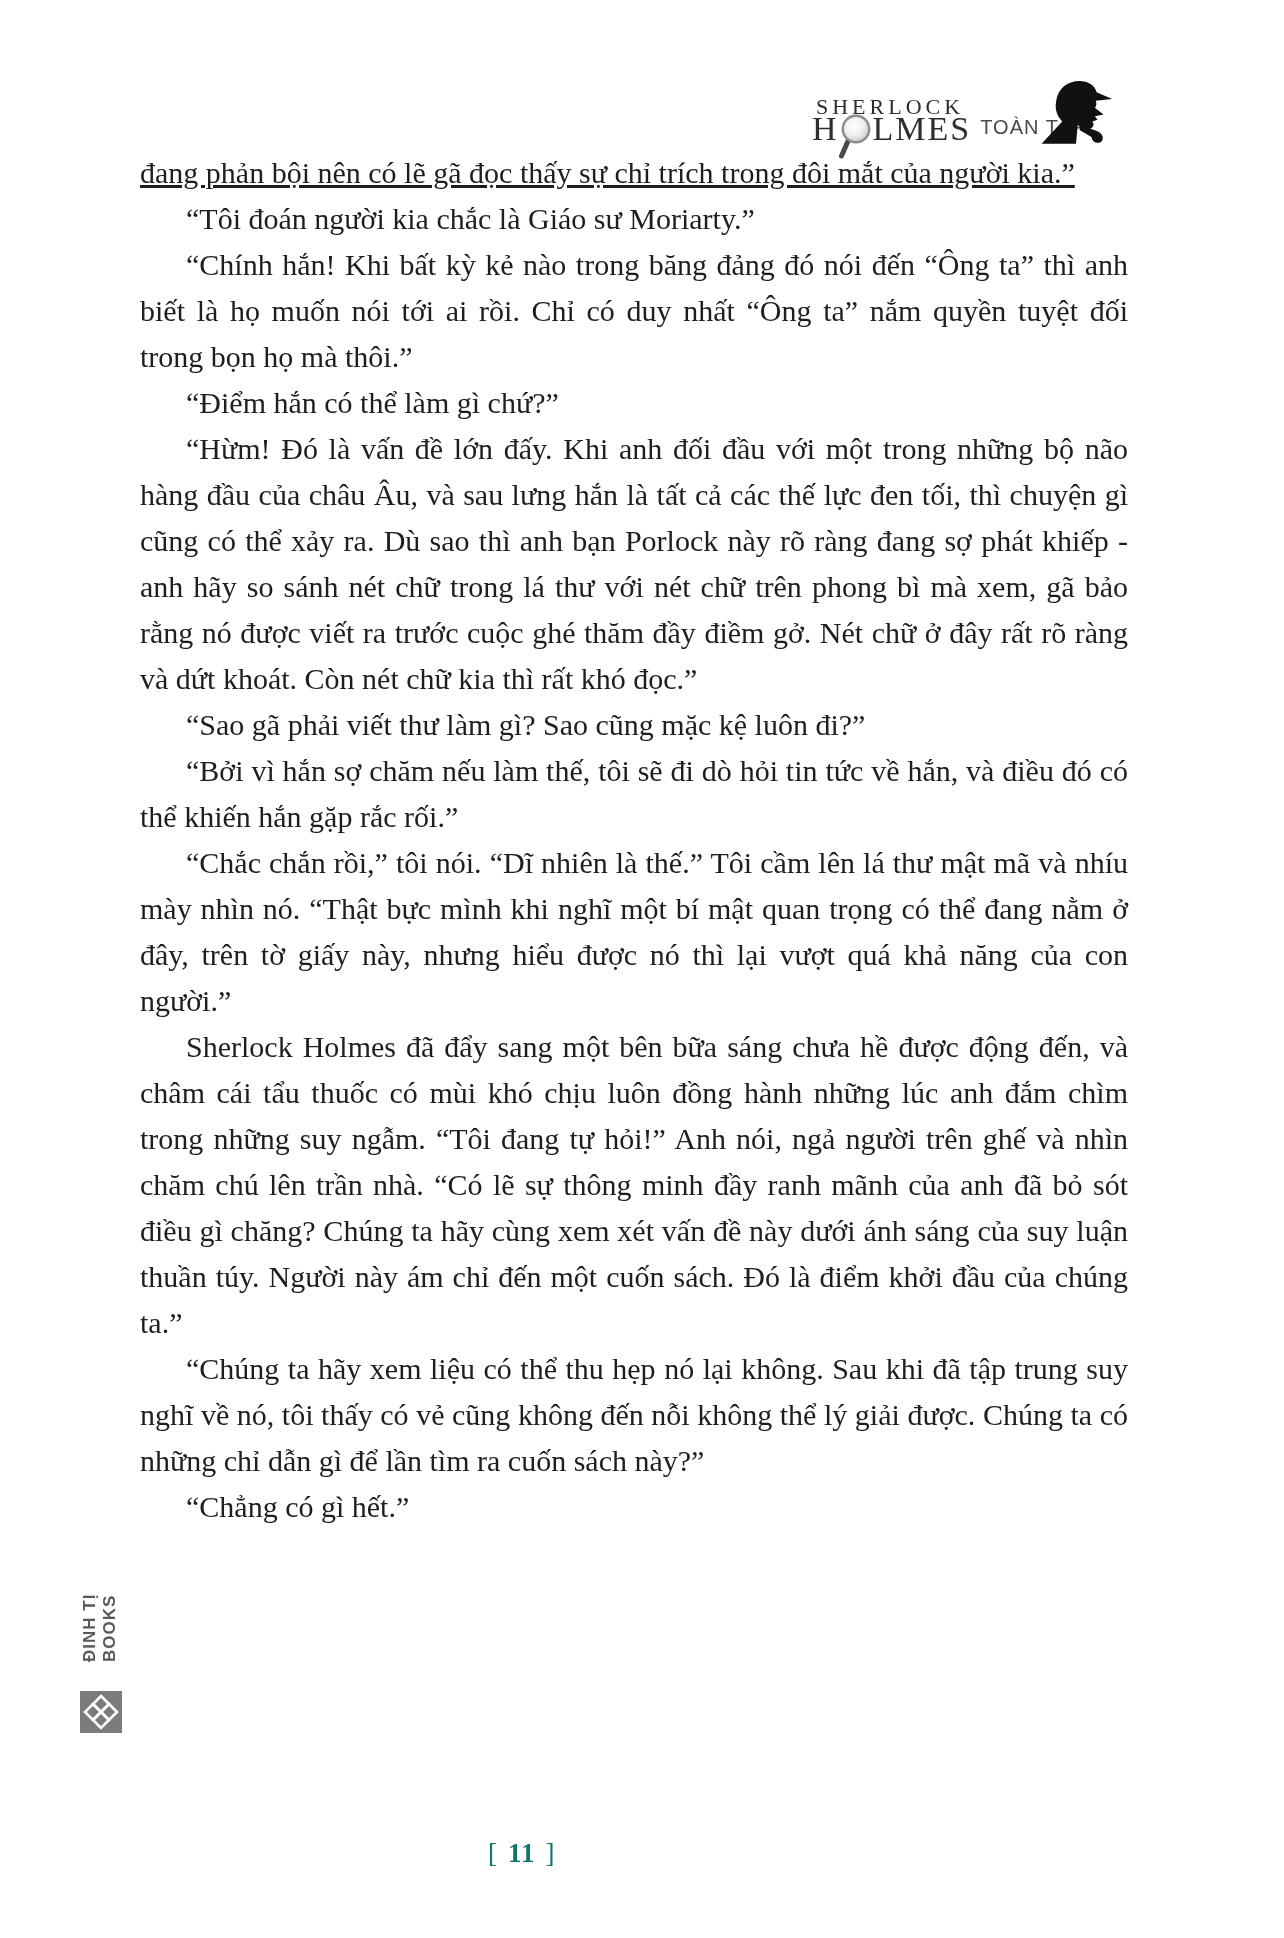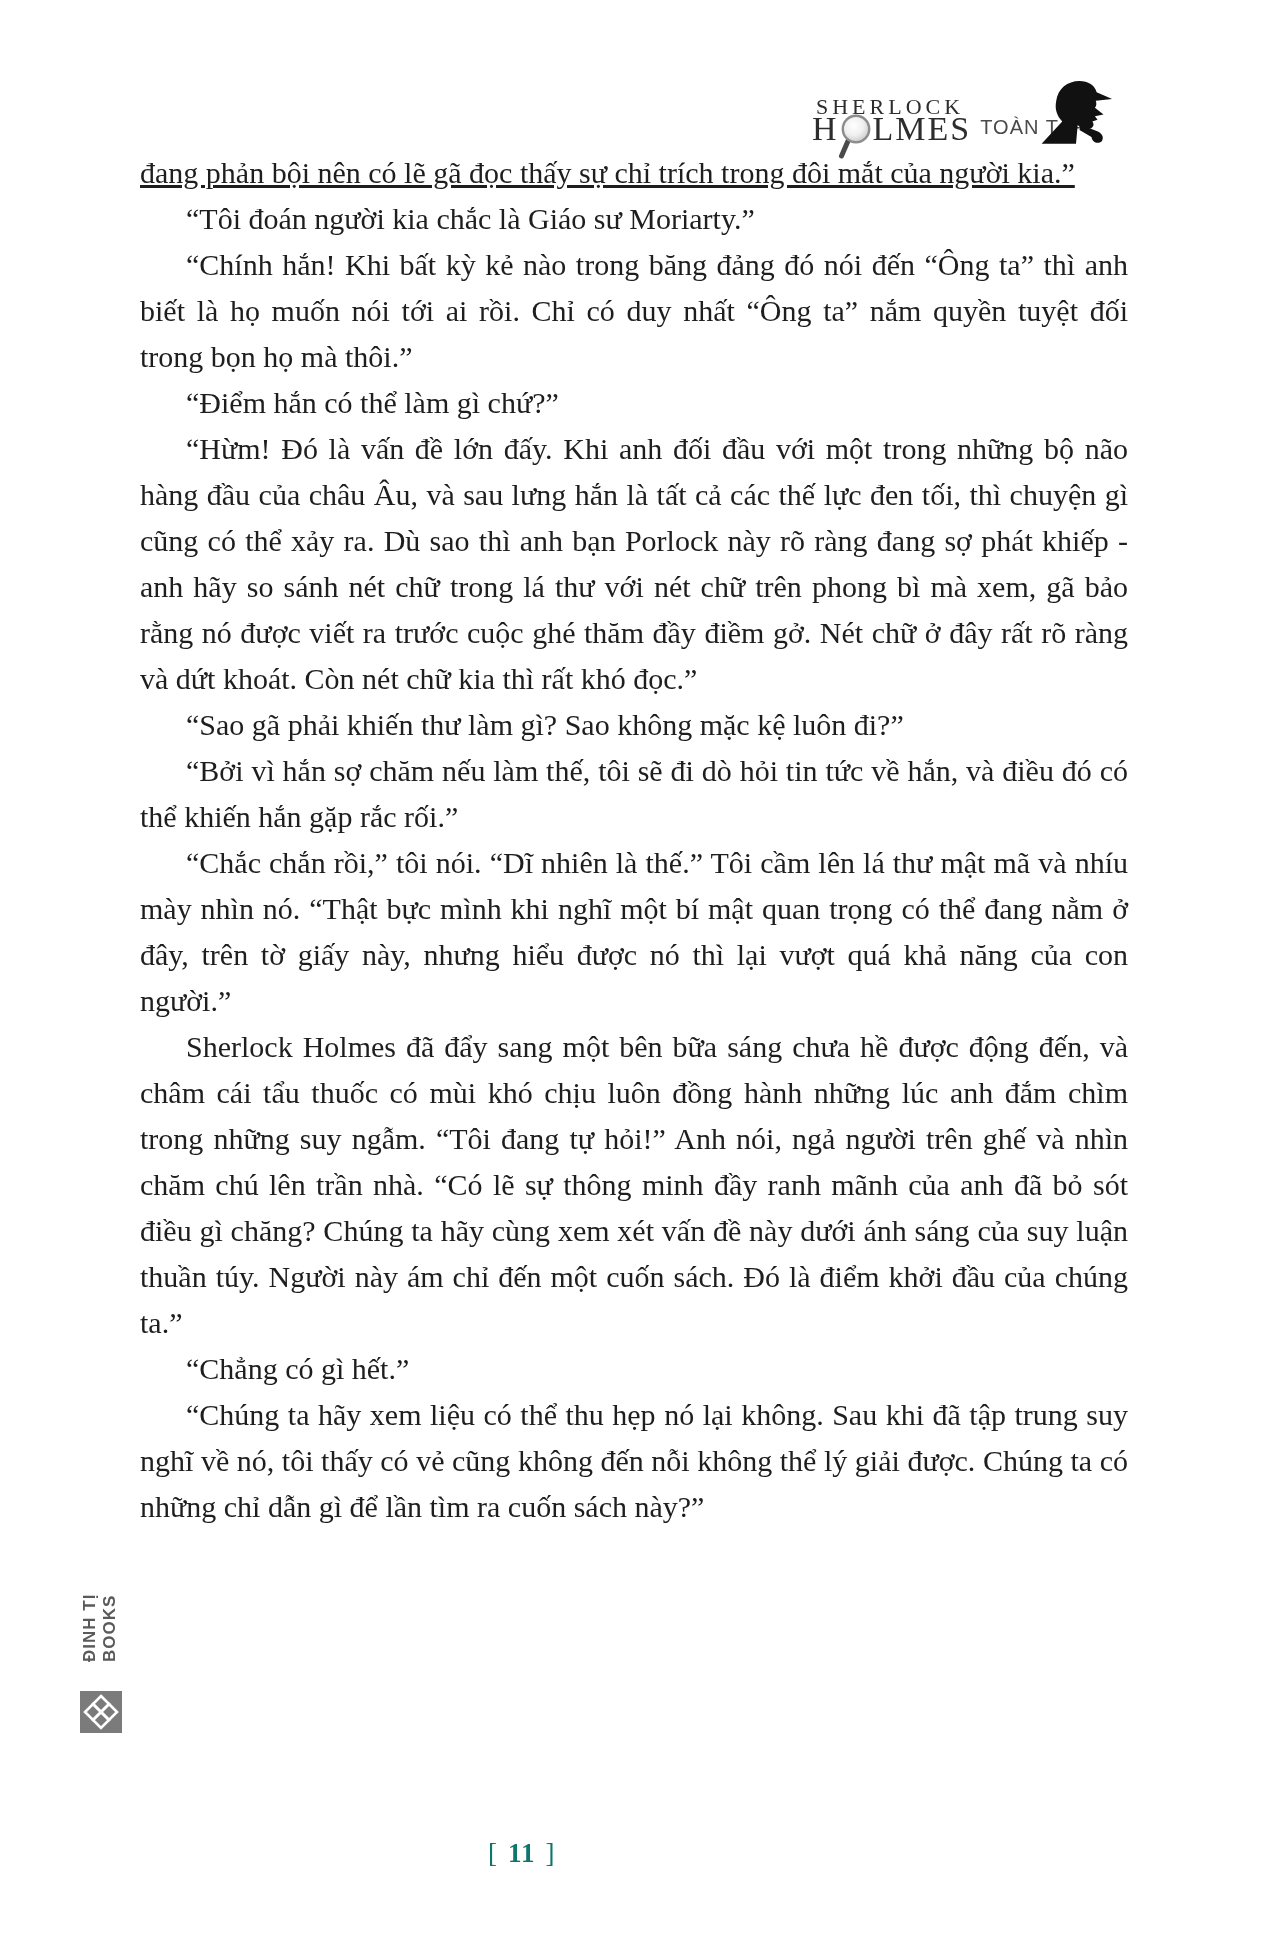--- a/index.html
+++ b/index.html
@@ -115,26 +115,26 @@
       </svg>
     </span>
   </div>
 
   <div class="body-text">
     <p class="p-first">đang phản bội nên có lẽ gã đọc thấy sự chỉ trích trong đôi mắt của người kia.”</p>
     <p>“Tôi đoán người kia chắc là Giáo sư Moriarty.”</p>
     <p>“Chính hắn! Khi bất kỳ kẻ nào trong băng đảng đó nói đến “Ông ta” thì anh biết là họ muốn nói tới ai rồi. Chỉ có duy nhất “Ông ta” nắm quyền tuyệt đối trong bọn họ mà thôi.”</p>
     <p>“Điểm hắn có thể làm gì chứ?”</p>
     <p>“Hừm! Đó là vấn đề lớn đấy. Khi anh đối đầu với một trong những bộ não hàng đầu của châu Âu, và sau lưng hắn là tất cả các thế lực đen tối, thì chuyện gì cũng có thể xảy ra. Dù sao thì anh bạn Porlock này rõ ràng đang sợ phát khiếp - anh hãy so sánh nét chữ trong lá thư với nét chữ trên phong bì mà xem, gã bảo rằng nó được viết ra trước cuộc ghé thăm đầy điềm gở. Nét chữ ở đây rất rõ ràng và dứt khoát. Còn nét chữ kia thì rất khó đọc.”</p>
-    <p>“Sao gã phải khiến thư làm gì? Sao không mặc kệ luôn đi?”</p>
+    <p>“Sao gã phải viết thư làm gì? Sao cũng mặc kệ luôn đi?”</p>
     <p>“Bởi vì hắn sợ chăm nếu làm thế, tôi sẽ đi dò hỏi tin tức về hắn, và điều đó có thể khiến hắn gặp rắc rối.”</p>
     <p>“Chắc chắn rồi,” tôi nói. “Dĩ nhiên là thế.” Tôi cầm lên lá thư mật mã và nhíu mày nhìn nó. “Thật bực mình khi nghĩ một bí mật quan trọng có thể đang nằm ở đây, trên tờ giấy này, nhưng hiểu được nó thì lại vượt quá khả năng của con người.”</p>
     <p>Sherlock Holmes đã đẩy sang một bên bữa sáng chưa hề được động đến, và châm cái tẩu thuốc có mùi khó chịu luôn đồng hành những lúc anh đắm chìm trong những suy ngẫm. “Tôi đang tự hỏi!” Anh nói, ngả người trên ghế và nhìn chăm chú lên trần nhà. “Có lẽ sự thông minh đầy ranh mãnh của anh đã bỏ sót điều gì chăng? Chúng ta hãy cùng xem xét vấn đề này dưới ánh sáng của suy luận thuần túy. Người này ám chỉ đến một cuốn sách. Đó là điểm khởi đầu của chúng ta.”</p>
+    <p>“Chúng ta hãy xem liệu có thể thu hẹp nó lại không. Sau khi đã tập trung suy nghĩ về nó, tôi thấy có vẻ cũng không đến nỗi không thể lý giải được. Chúng ta có những chỉ dẫn gì để lần tìm ra cuốn sách này?”</p>
     <p>“Chẳng có gì hết.”</p>
-    <p>“Chúng ta hãy xem liệu có thể thu hẹp nó lại không. Sau khi đã tập trung suy nghĩ về nó, tôi thấy có vẻ cũng không đến nỗi không thể lý giải được. Chúng ta có những chỉ dẫn gì để lần tìm ra cuốn sách này?”</p>
   </div>
 
   <div class="publisher-text">ĐINH TỊ BOOKS</div>
   <span class="publisher-logo">
     <svg width="42" height="42" viewBox="0 0 42 42">
       <rect x="0" y="0" width="42" height="42" fill="#7b7b7b"></rect>
       <g stroke="#ffffff" stroke-width="2.6" fill="none" stroke-linejoin="miter">
         <path d="M21 5 L29 13 L21 21 L13 13 Z"></path>
         <path d="M29 13 L37 21 L29 29 L21 21 Z"></path>
         <path d="M21 21 L29 29 L21 37 L13 29 Z"></path>

